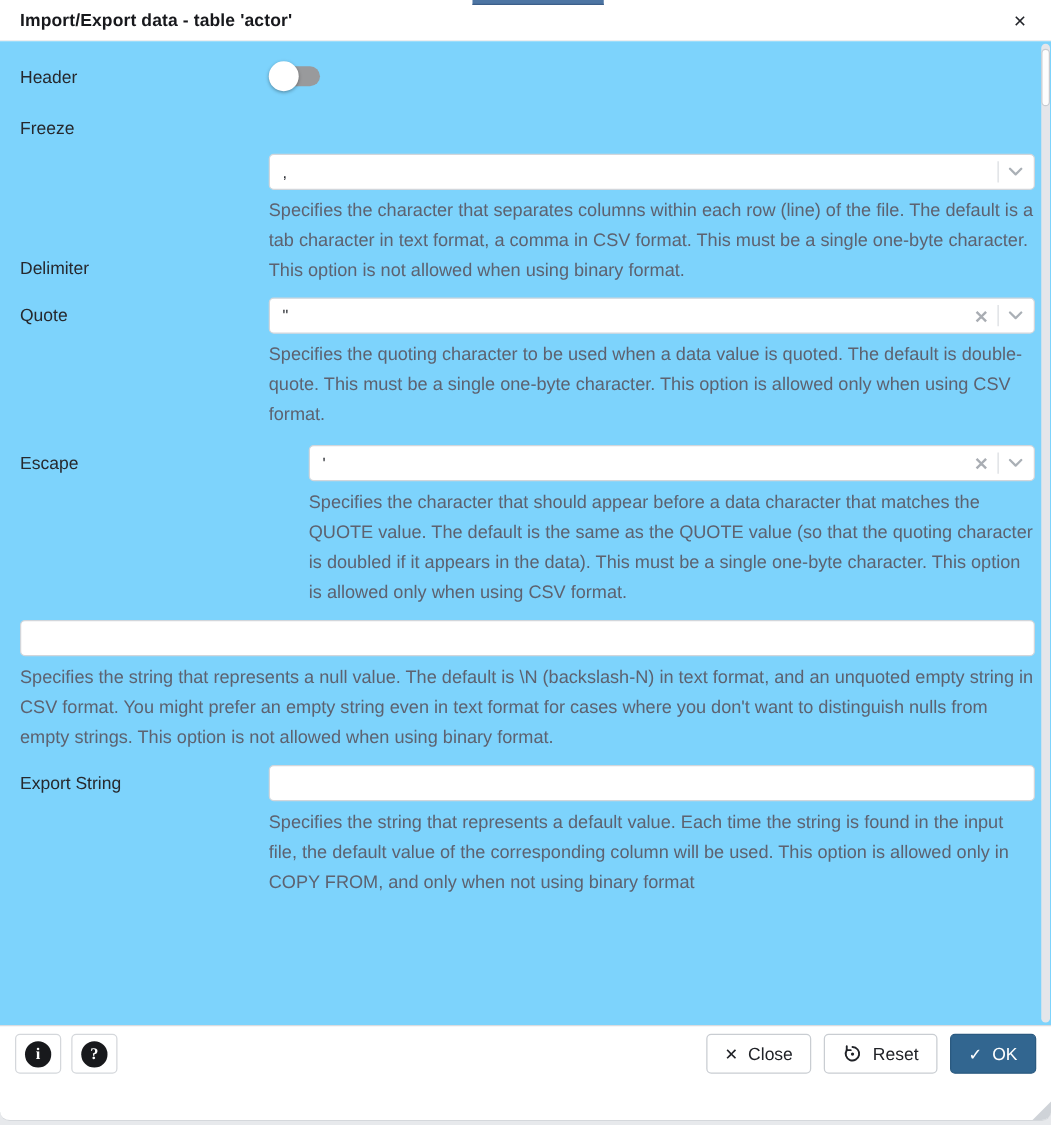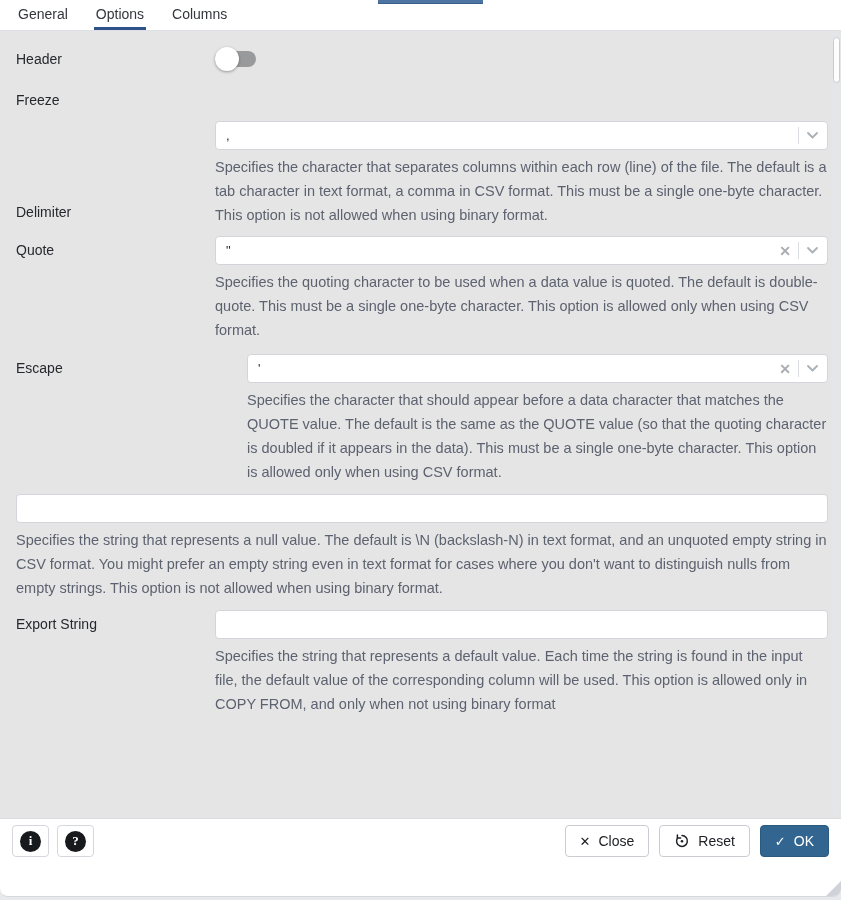--- a/index.html
+++ b/index.html
@@ -28,21 +28,21 @@
     height: 31px; background: #fff; display: flex; align-items: stretch;
     padding-left: 16px; border-bottom: 1px solid #dcdfe3; gap: 24px;
   }
   .tab {
     display: flex; align-items: center; font-size: 14px; color: #33363c;
     cursor: pointer; border-bottom: 3px solid transparent; padding: 0 2px;
   }
   .tab.active { border-bottom-color: #2d538a; }
   
   .dialog-body {
-    position: relative; height: 787px; background: #e5e5e5;
+    position: relative; height: 787px; background: #7dd3fc;
     padding: 15px 13px 10px 16px; overflow: hidden;
   }
   .row { display: flex; align-items: flex-start; }
   .row-label {
     width: 199px; flex-shrink: 0; font-size: 14px; color: #26282d;
     line-height: 29px;
   }
   .row-toggle .row-label { line-height: 26px; }
   .row-control { flex: 1; min-width: 0; }
   .field-help {
@@ -127,26 +127,25 @@
     position: absolute; right: 0; bottom: 0; width: 0; height: 0;
     border-bottom: 15px solid #cfd3d8; border-left: 15px solid transparent;
   }
 </style>
 </head>
 <body>
 
 <div class="dialog">
   <div class="accent-bar"></div>
 
-
-  <div class="tabbar">
-    <div class="tab">General</div>
-    <div class="tab active">Options</div>
-    <div class="tab">Columns</div>
+  <div class="titlebar">
+    <span class="title">Import/Export data - table 'actor'</span>
+    <span class="close-x">×</span>
   </div>
+
 
   <div class="dialog-body">
 
     <div class="row row-toggle" id="row-header">
       <div class="row-label">Header</div>
       <div class="row-control">
         <div class="toggle">
           <div class="track"></div>
           <div class="knob"></div>
         </div>

